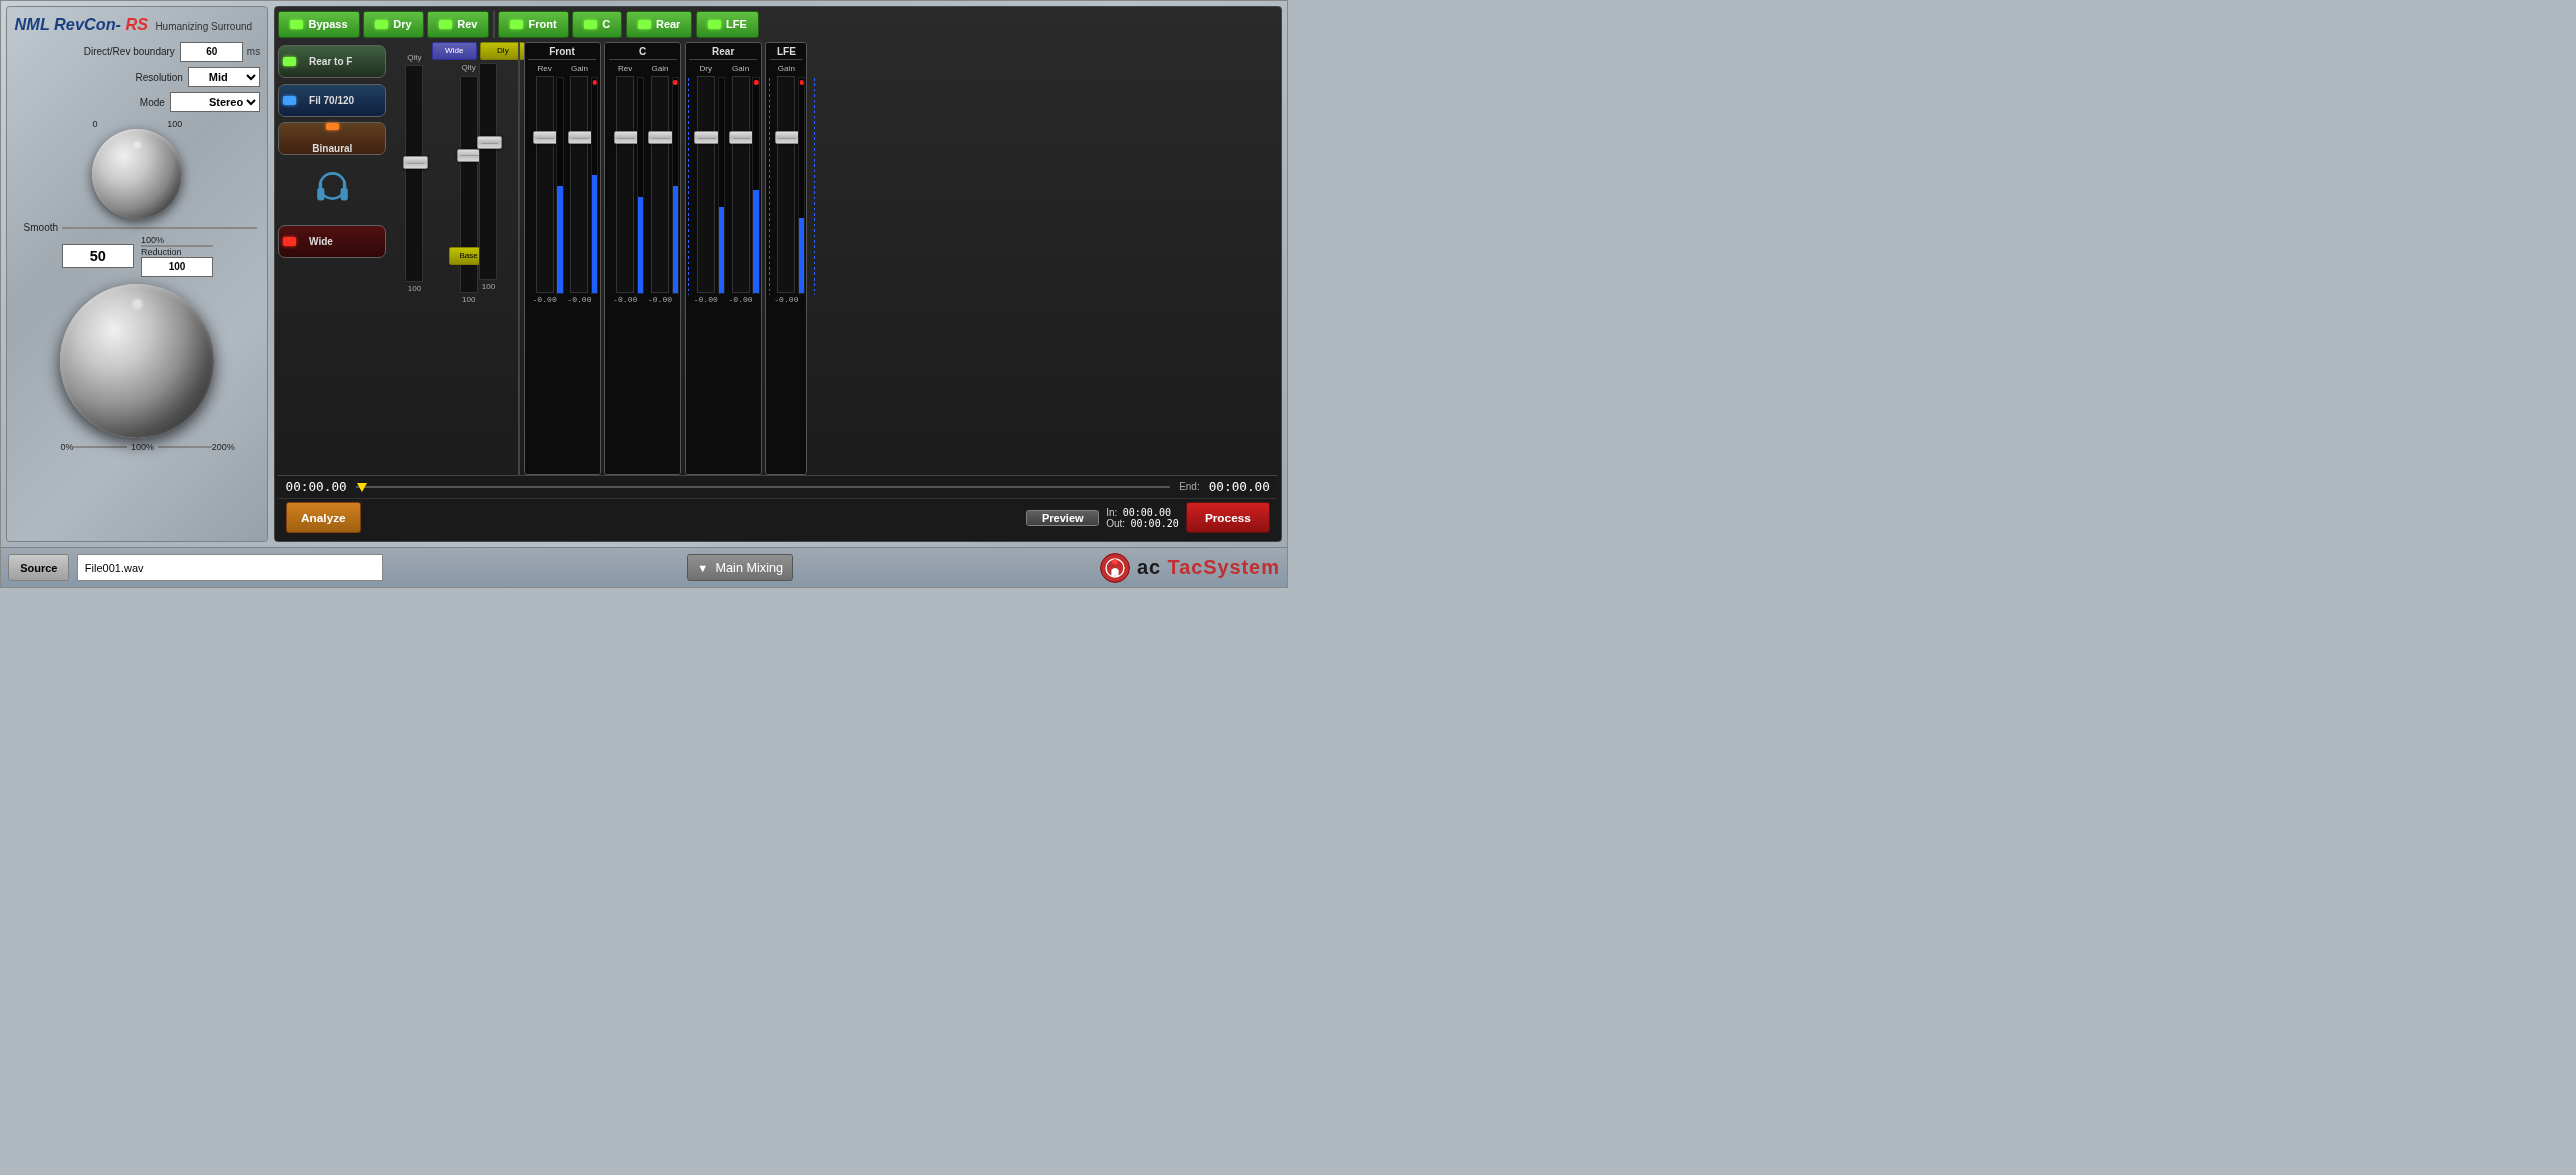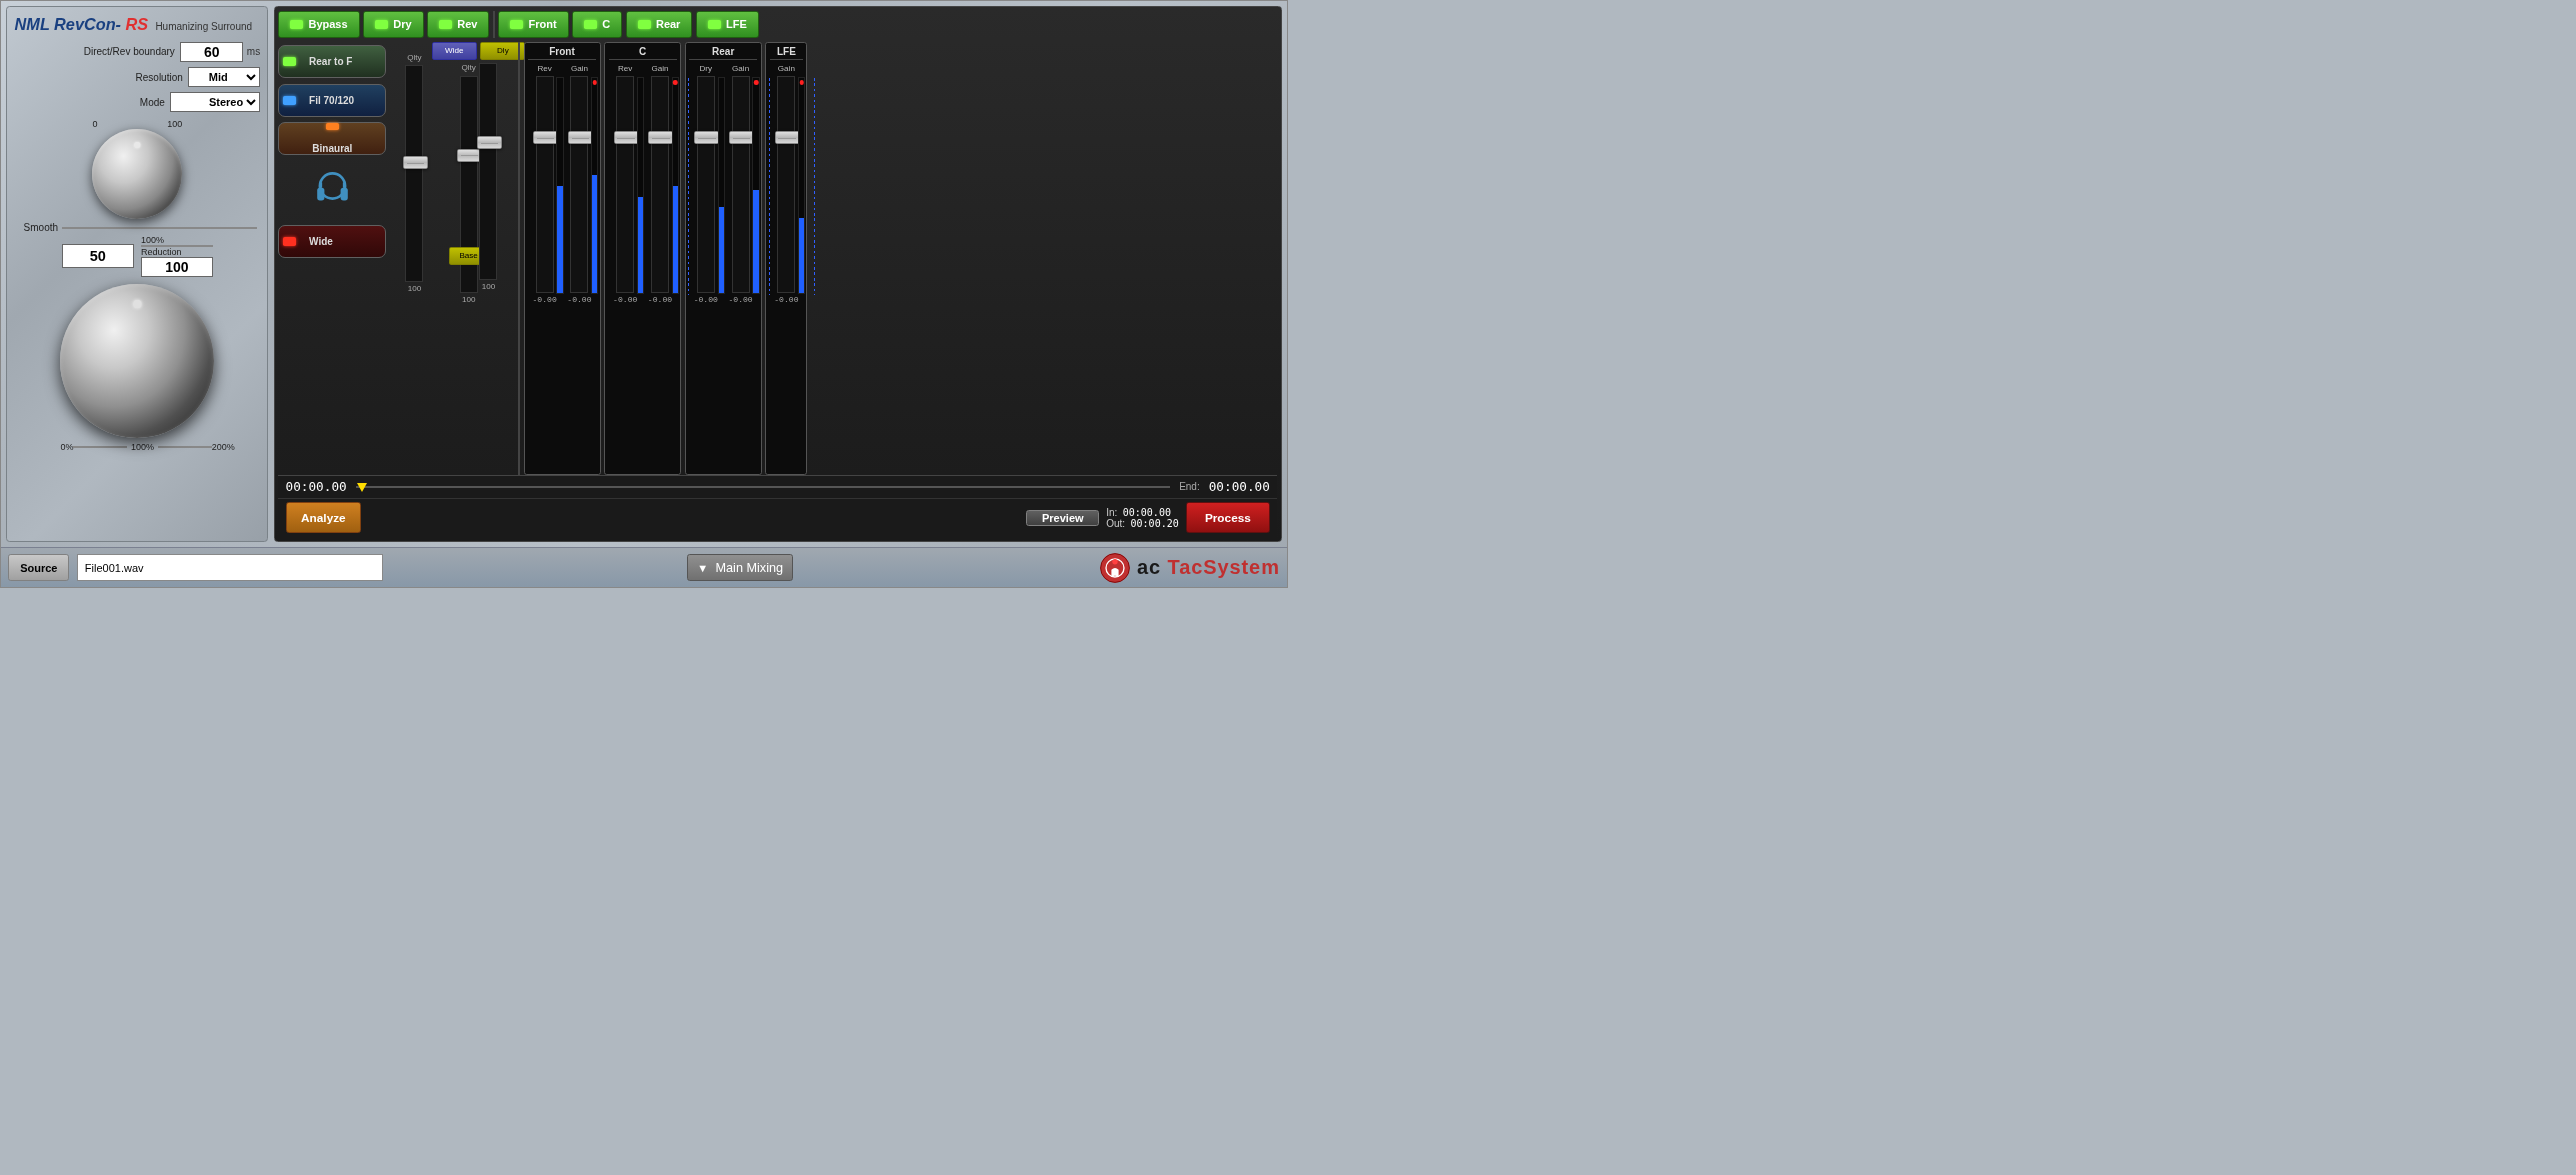--- a/index.html
+++ b/index.html
@@ -65,21 +65,21 @@
       flex: 1;
       text-align: right;
       padding-right: 5.4px;
     }
     .text-input {
       width: 63px;
       height: 20px;
       background: white;
       border: 0.9px solid #666;
       text-align: center;
-      font-size: 14px;
+      font-size: 10px;
       font-weight: bold;
       color: #000;
     }
     .unit-label {
       margin-left: 3.6px;
       font-size: 10px;
       color: #333;
     }
     .dropdown-input {
       width: 72px;

